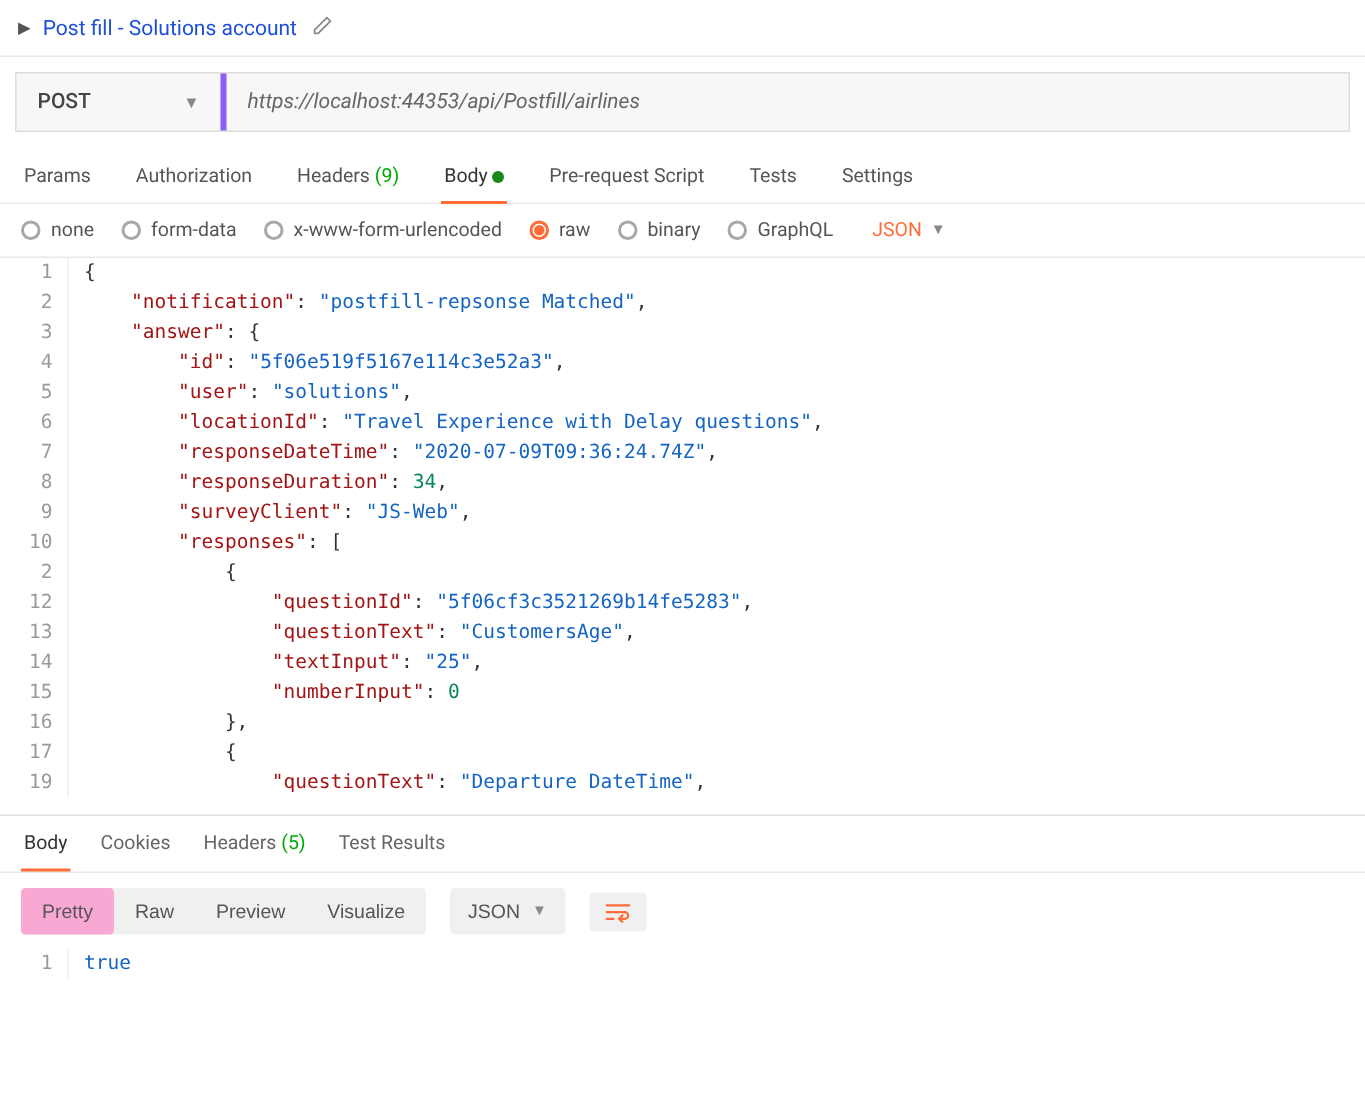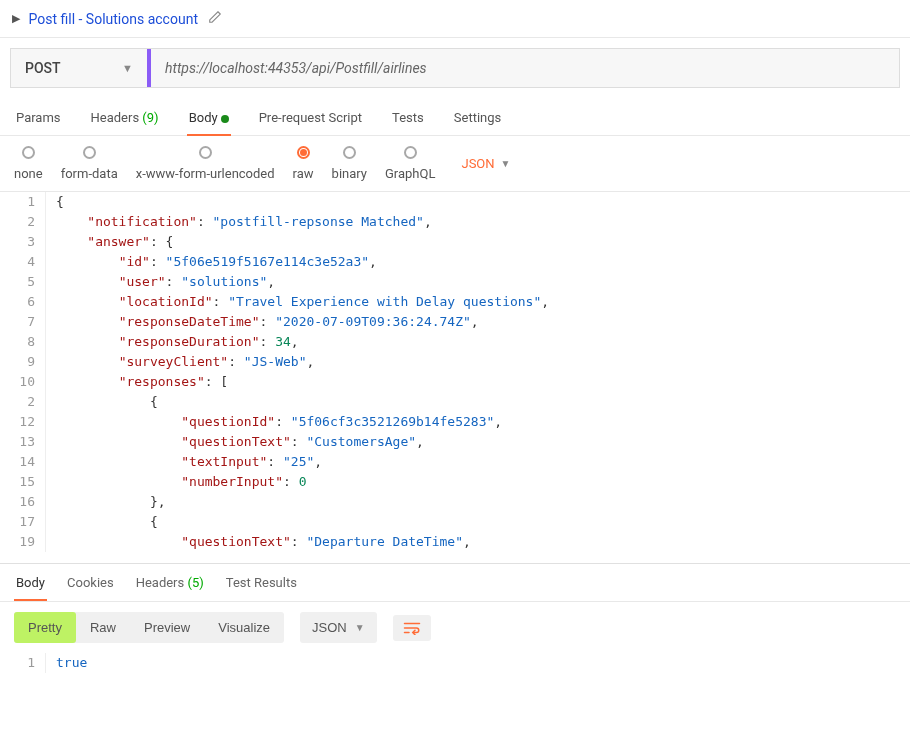--- a/index.html
+++ b/index.html
@@ -17,21 +17,21 @@
 .url { flex: 1; display: flex; align-items: center; padding: 0 14px; color: #666; font-size: 14px; font-style: italic; }
 
 .tabs { display: flex; gap: 26px; padding: 0 14px; border-bottom: 1px solid #e8e8e8; height: 38px; align-items: flex-end; }
 .tab { color: #555; font-size: 13px; padding: 10px 2px; cursor: pointer; position: relative; }
 .tab.active { color: #333; }
 .tab.active::after { content:""; position:absolute; bottom:-1px; left:0; right:0; height:2px; background:#ff6c37; }
 .tab .count { color: #0a0; }
 .tab .dot { display:inline-block; width:8px; height:8px; border-radius:50%; background:#1a8a1a; margin-left:3px; vertical-align: middle; }
 
 .bodytypes { display:flex; align-items:center; gap:18px; padding: 10px 14px; border-bottom: 1px solid #e8e8e8; }
-.radio { display:flex; align-items:center; gap:7px; color:#555; cursor:pointer;flex-direction:column; }
+.radio { display:flex; align-items:center; gap:7px; color:#555; cursor:pointer; }
 .radio .circ { width:13px; height:13px; border:2px solid #a8a8a8; border-radius:50%; display:flex; align-items:center; justify-content:center; }
 .radio.sel .circ { border-color:#ff6c37; }
 .radio.sel .circ::after { content:""; width:7px; height:7px; border-radius:50%; background:#ff6c37; }
 .jsonsel { margin-left: 8px; color:#ff6c37; display:flex; align-items:center; gap:6px; }
 .jsonsel .chev { color:#888; font-size:10px; }
 
 .editor { height: 372px; overflow:hidden; font-family: "Consolas", "Monaco", monospace; font-size: 13px; border-bottom: 1px solid #e0e0e0; }
 .line { display:flex; }
 .gutter { width: 46px; text-align:right; padding-right:10px; color:#9a9a9a; user-select:none; background:#fff; border-right: 1px solid #eee; line-height:20px; }
 .code { padding-left: 10px; line-height:20px; white-space:pre; flex:1; }
@@ -41,21 +41,21 @@
 .punct { color:#333; }
 
 .response { }
 .resp-tabs { display:flex; gap:18px; padding: 0 14px; height:38px; align-items:center; border-bottom: 1px solid #e8e8e8; }
 .resp-tab { color:#666; font-size:13px; padding:10px 2px; cursor:pointer; position:relative; }
 .resp-tab.active { color:#333; }
 .resp-tab.active::after { content:""; position:absolute; bottom:-1px; left:0; right:0; height:2px; background:#ff6c37; }
 .resp-toolbar { display:flex; gap:10px; padding:10px 14px; align-items:center; }
 .seg { display:flex; background:#f0f0f0; border-radius:3px; }
 .seg button { border:none; background:transparent; padding:8px 14px; color:#555; font-size:13px; cursor:pointer; }
-.seg button.active { background:#bef264; border-radius:3px; }
+.seg button.active { background:#f9a8d4; border-radius:3px; }
 .jsonbtn { display:flex; align-items:center; gap:8px; background:#f0f0f0; border:none; padding:8px 12px; border-radius:3px; color:#555; font-size:13px; margin-left:6px; cursor:pointer; }
 .wrapbtn { background:#f0f0f0; border:none; padding:6px 10px; border-radius:3px; margin-left:6px; cursor:pointer; color:#ff6c37; display:flex; align-items:center; justify-content:center; }
 .resp-body { font-family: "Consolas","Monaco",monospace; font-size:13px; display:flex; padding-bottom:16px; }
 .resp-body .gutter { width:46px; }
 .resp-body .code { color:#1565c0; }
 </style>
 </head>
 <body>
 
 <div class="header">
@@ -75,20 +75,21 @@
       <span class="chev">▼</span>
     </div>
     <div class="url">
       <span>https://localhost:44353/api/Postfill/airlines</span>
     </div>
   </div>
 </div>
 
 <div class="tabs" id="req-tabs">
     <div class="tab">Params</div>
+    <div class="tab">Authorization</div>
     <div class="tab">Headers<span class="count"> (9)</span></div>
     <div class="tab active">Body<span class="dot"></span></div>
     <div class="tab">Pre-request Script</div>
     <div class="tab">Tests</div>
     <div class="tab">Settings</div>
   </div>
 
 <div class="bodytypes" id="body-types">
 <div class="radio">
       <span class="circ"></span>

